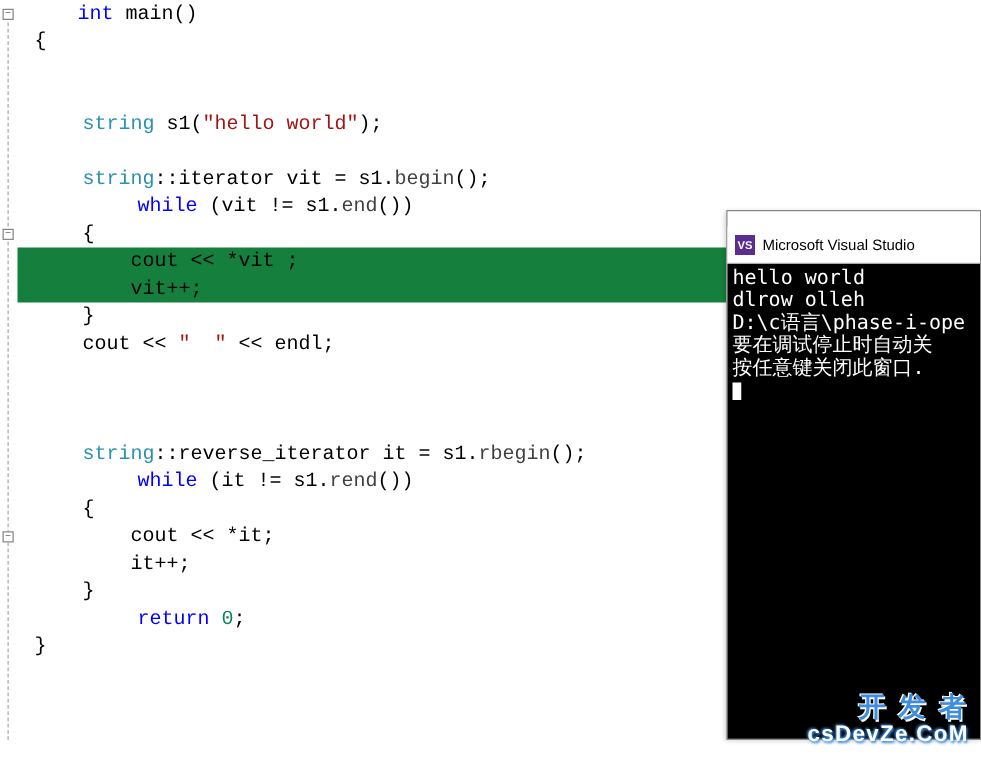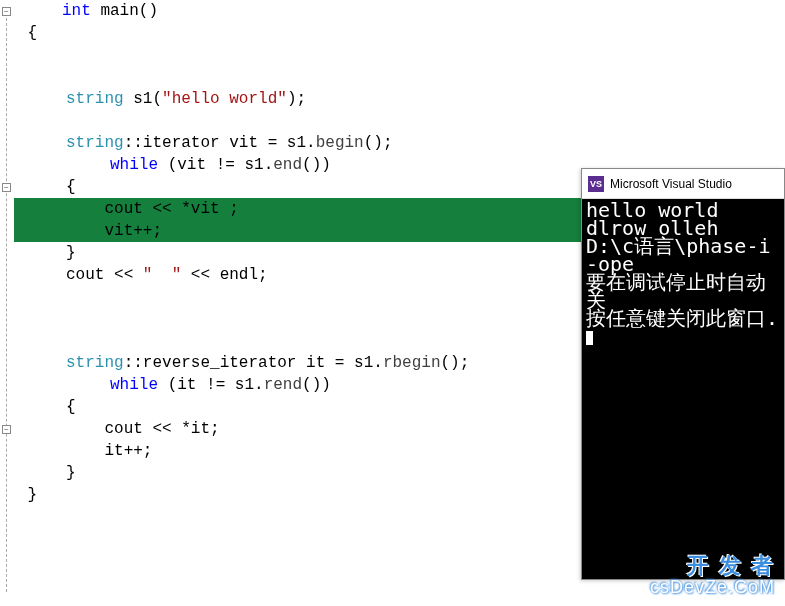--- a/index.html
+++ b/index.html
@@ -73,38 +73,39 @@
     .console-titlebar {
       height: 30px;
       background: #fff;
       display: flex;
       align-items: center;
       padding: 0 6px;
       border-bottom: 1px solid #ddd;
       font-family: 'Segoe UI', sans-serif;
       font-size: 12px;
       color: #000;
+      margin-top: 12px;
     }
     .vs-icon {
       width: 16px;
       height: 16px;
       background: #5c2d91;
       margin-right: 6px;
       display: flex;
       align-items: center;
       justify-content: center;
       color: #fff;
       font-size: 9px;
       font-weight: bold;
     }
     .console-body {
       background: #000;
       color: #fff;
       font-family: 'NSimSun', Consolas, monospace;
-      font-size: 20px;
+      font-size: 16px;
       padding: 2px 4px;
       height: 380px;
       line-height: 18px;
       white-space: pre-wrap;
       word-break: break-all;
     }
     .cursor-block {
       display: inline-block;
       background: #fff;
       width: 7px;
@@ -123,21 +124,21 @@
       font-family: sans-serif;
       font-size: 22px;
       font-weight: bold;
       color: #3b8de0;
       text-shadow: 1px 1px 0 #fff, -1px -1px 0 #fff;
       letter-spacing: 2px;
     }
     .wm-bot {
       font-family: sans-serif;
       font-size: 18px;
-      font-weight: normal;
+      font-weight: bold;
       color: #fff;
       text-shadow: 1px 1px 2px #3b8de0, -1px -1px 2px #3b8de0;
       letter-spacing: 1px;
       margin-top: -4px;
     }
   </style>
 </head>
 <body>
 
 <div class="editor">
@@ -163,20 +164,21 @@
   <div class="code-line">     <span class="t-ident">cout </span><span class="t-op">&lt;&lt;</span><span class="t-string"> "  " </span><span class="t-op">&lt;&lt;</span><span class="t-ident"> endl;</span></div>
   <div class="code-line"> </div>
   <div class="code-line"> </div>
   <div class="code-line"> </div>
   <div class="code-line">     <span class="t-type">string</span><span class="t-ident">::reverse_iterator</span><span class="t-ident"> it </span><span class="t-op">=</span><span class="t-ident"> s1.</span><span class="t-func">rbegin</span><span class="t-punct">();</span></div>
   <div class="code-line">     <span class="t-keyword">while</span><span class="t-ident"> (it </span><span class="t-op">!=</span><span class="t-ident"> s1.</span><span class="t-func">rend</span><span class="t-punct">())</span></div>
   <div class="code-line">     <span class="t-punct">{</span></div>
   <div class="code-line">         <span class="t-ident">cout </span><span class="t-op">&lt;&lt;</span><span class="t-ident"> *it;</span></div>
   <div class="code-line">         <span class="t-ident">it++;</span></div>
   <div class="code-line">     <span class="t-punct">}</span></div>
+  <div class="code-line">     <span class="t-keyword">return</span><span class="t-num"> 0</span><span class="t-punct">;</span></div>
   <div class="code-line"> <span class="t-punct">}</span></div>
 </div>
 
 <div class="console-window">
   <div class="console-titlebar">
     <div class="vs-icon">
         <span>VS</span>
       </div>
     <span>Microsoft Visual Studio</span>
   </div>

